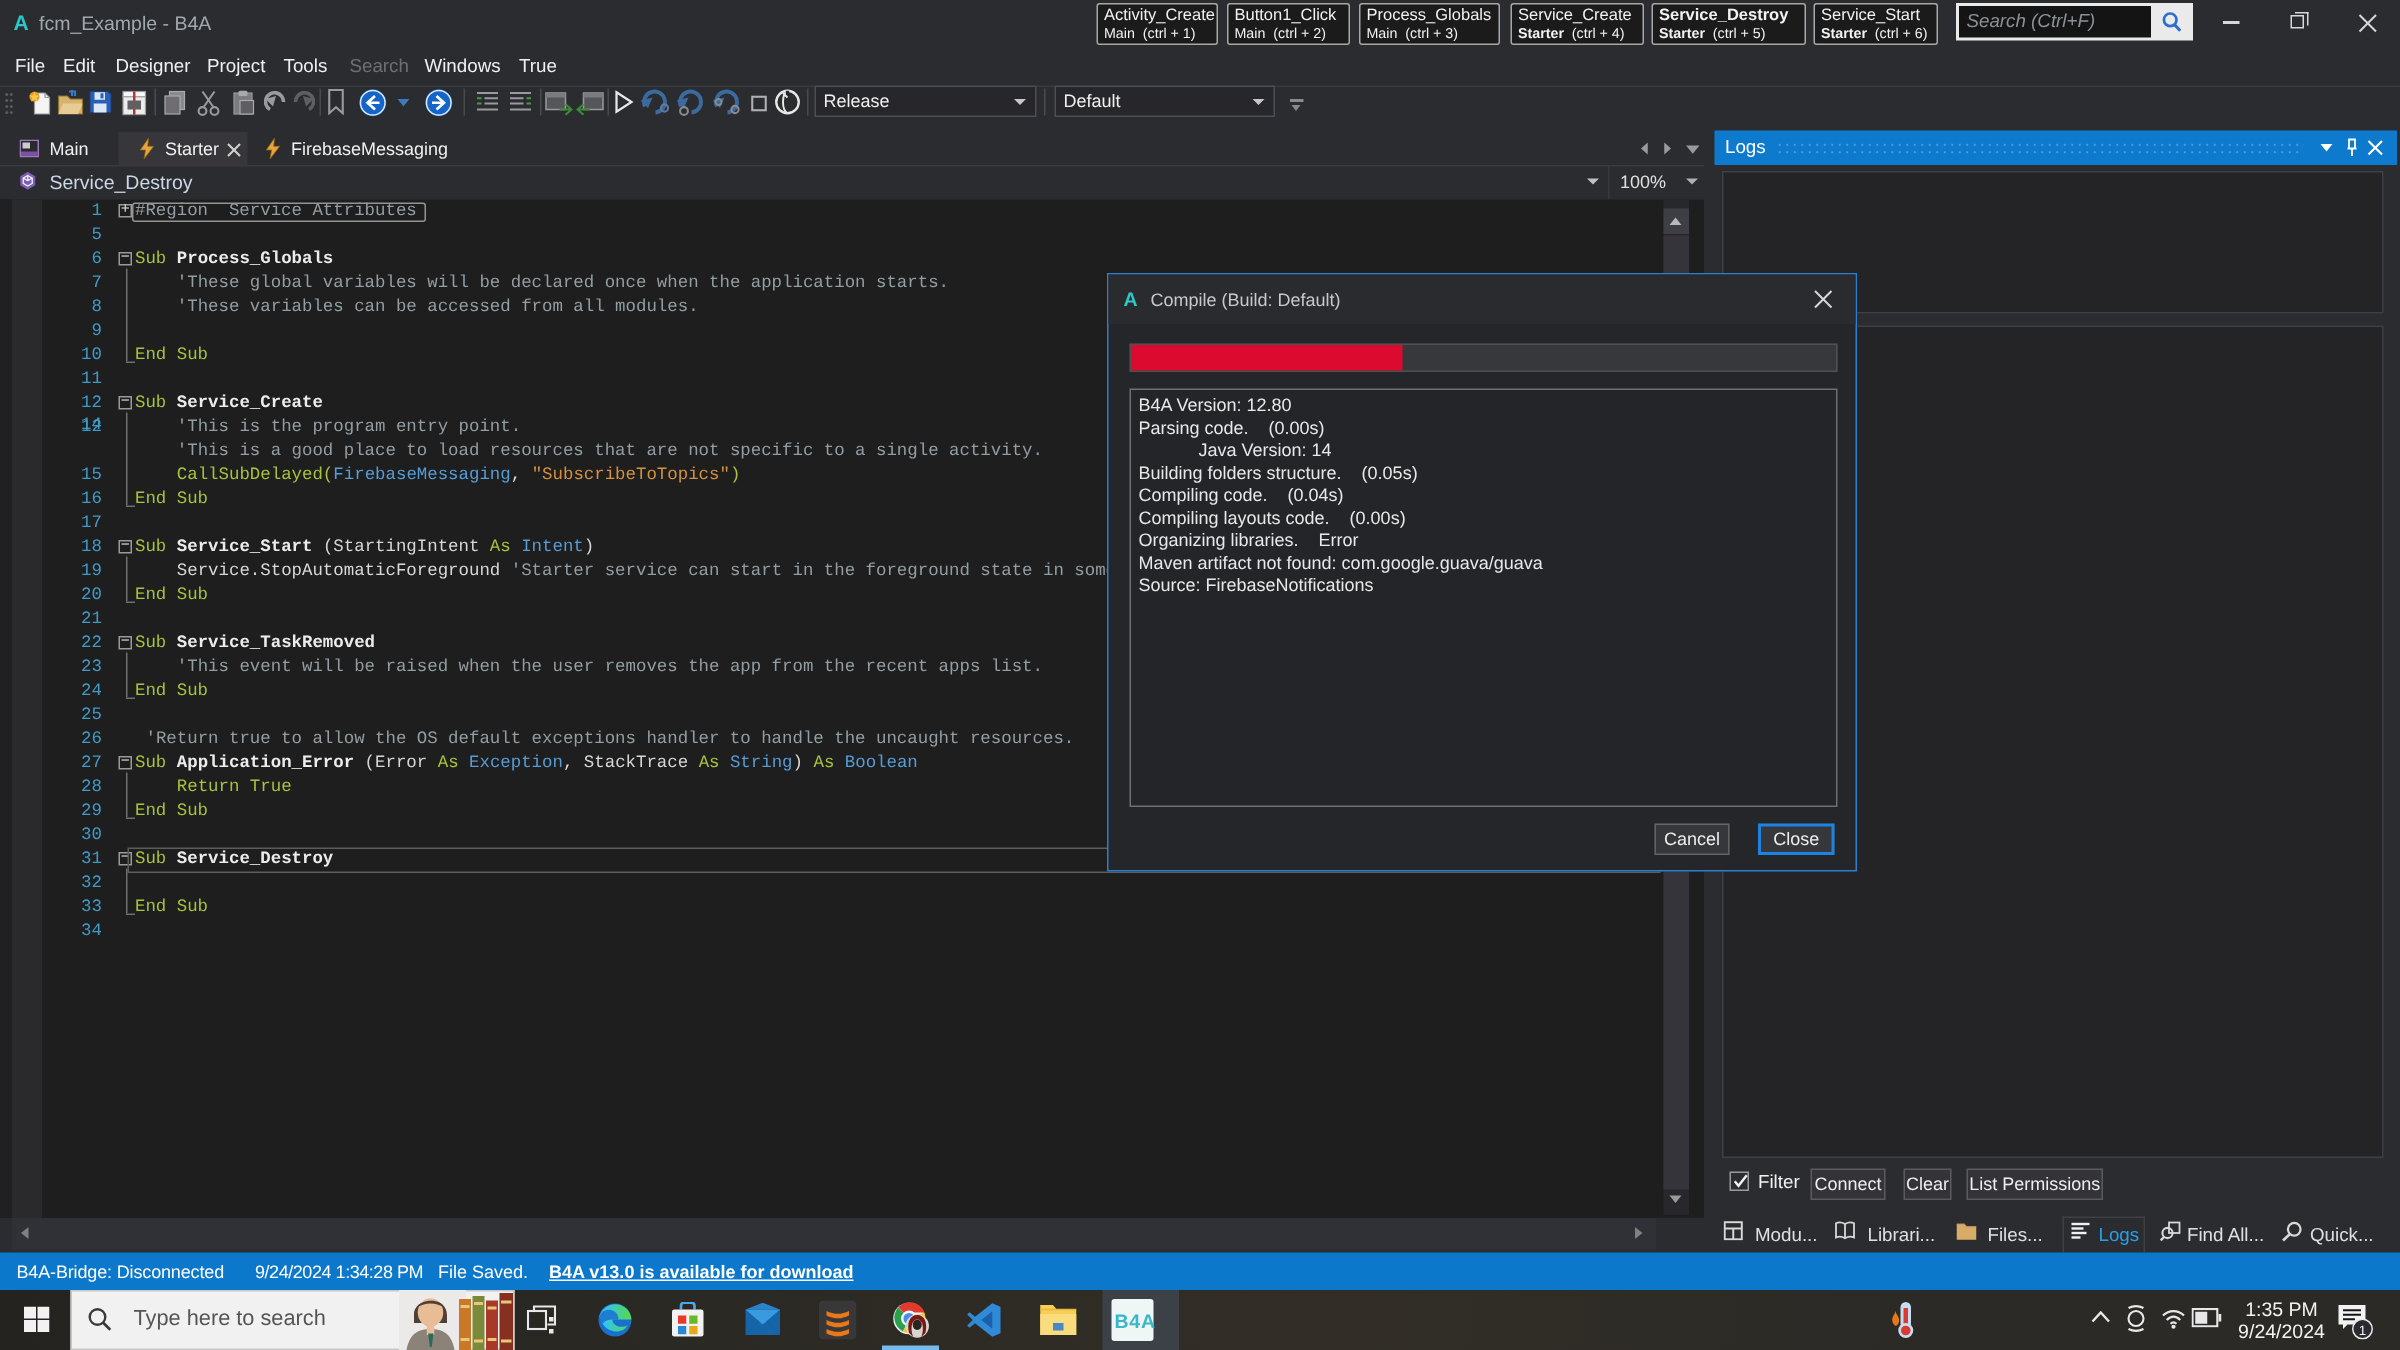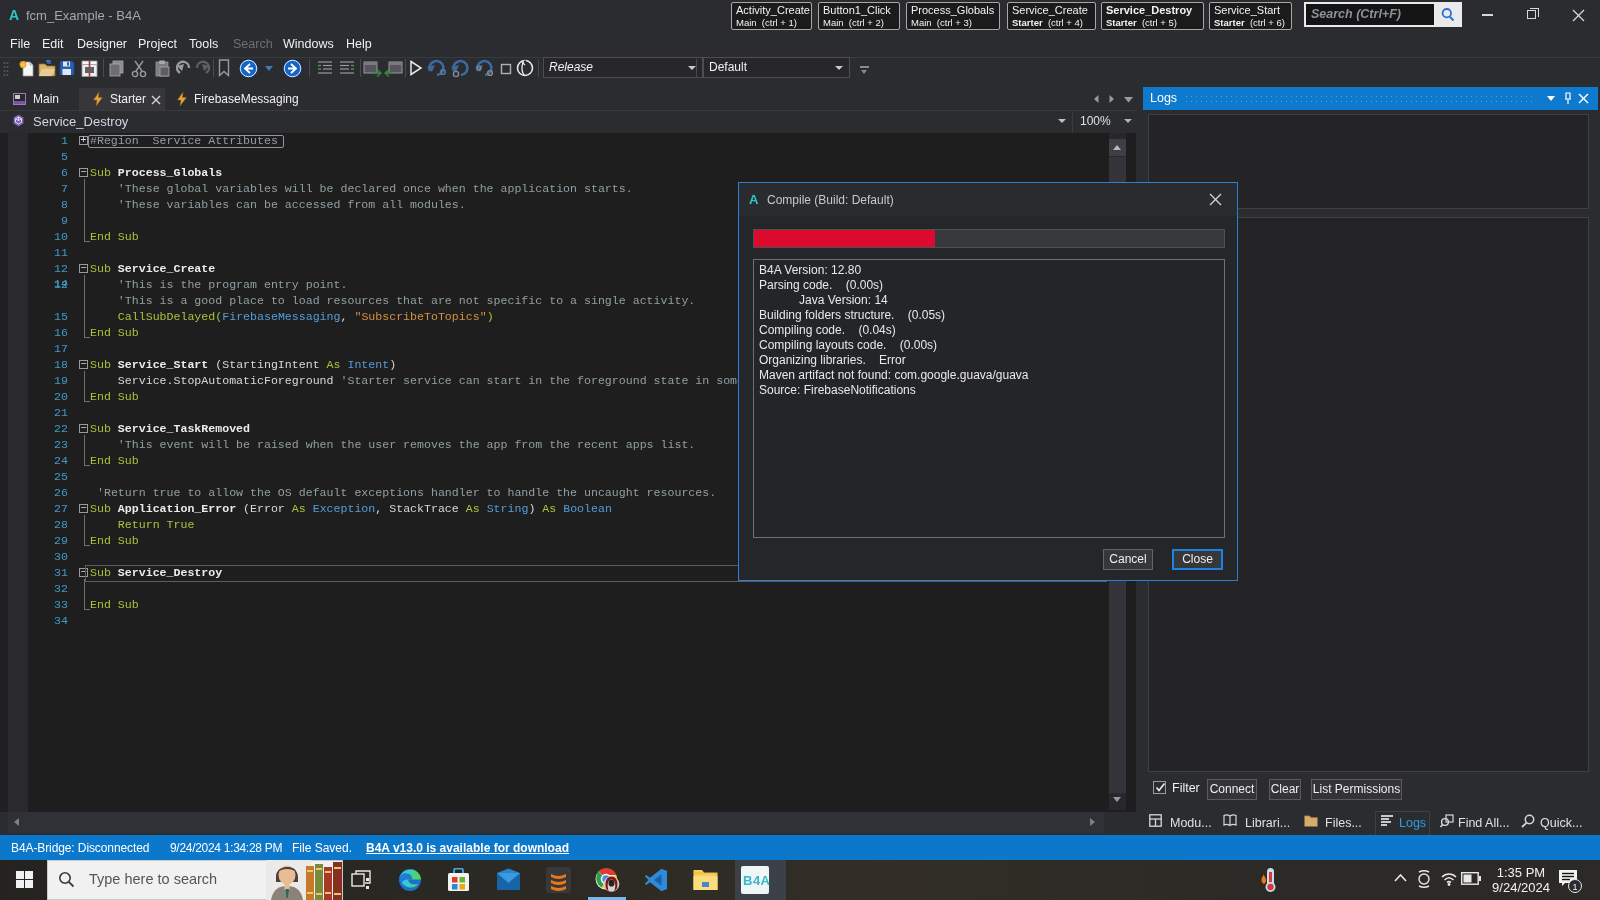--- a/index.html
+++ b/index.html
@@ -54,21 +54,21 @@
       <div class="t1" style="font-weight:bold;">Service_Destroy</div>
       <div class="t2"><b>Starter</b>&nbsp;&nbsp;(ctrl + 5)</div>
     </div>
   <div class="toptab" style="left:1209px;width:83px;">
       <div class="t1">Service_Start</div>
       <div class="t2"><b>Starter</b>&nbsp;&nbsp;(ctrl + 6)</div>
     </div>
 
   <div class="abs" style="left:1304px;top:2px;width:158px;height:25px;background:#eaeaea;"></div>
   <div class="abs" style="left:1306px;top:4px;width:128px;height:21px;background:#141414;"></div>
-  <div class="abs" style="left:1311px;top:7px;color:#8a9298;font-size:12.5px;font-style:italic;font-weight:bold;">Search (Ctrl+F)</div>
+  <div class="abs" style="left:1311px;top:7px;color:#8a9298;font-size:12.5px;font-style:italic;">Search (Ctrl+F)</div>
   <svg class="abs" style="left:1440px;top:7px;" width="16" height="16" viewBox="0 0 16 16">
       <circle cx="6.8" cy="6.2" r="4.2" fill="none" stroke="#2a6fd0" stroke-width="1.8"></circle>
       <line x1="9.8" y1="9.6" x2="13.5" y2="13.5" stroke="#2a6fd0" stroke-width="2"></line>
     </svg>
 
   <div class="abs" style="left:1482px;top:14px;width:11px;height:1.5px;background:#d8d8d8;"></div>
   <div class="abs" style="left:1527px;top:10px;width:9px;height:9px;border:1px solid #d8d8d8;"></div>
   <div class="abs" style="left:1530px;top:8px;width:9px;height:9px;border-top:1px solid #d8d8d8;border-right:1px solid #d8d8d8;"></div>
   <svg class="abs" style="left:1572px;top:9px;" width="13" height="13" viewBox="0 0 13 13">
       <line x1="1" y1="1" x2="12" y2="12" stroke="#d8d8d8" stroke-width="1.3"></line>
@@ -77,21 +77,21 @@
 
   <div class="abs" style="left:0;top:30px;width:1600px;height:27px;background:#2b2c2f;"></div>
   <div class="abs" style="left:0;top:37px;width:420px;height:16px;">
     <span class="abs menuitem" style="left:10px;">File</span>
       <span class="abs menuitem" style="left:42px;">Edit</span>
       <span class="abs menuitem" style="left:77px;">Designer</span>
       <span class="abs menuitem" style="left:138px;">Project</span>
       <span class="abs menuitem" style="left:189px;">Tools</span>
       <span class="abs menuitem" style="left:233px;color:#6f6f6f;">Search</span>
       <span class="abs menuitem" style="left:283px;">Windows</span>
-      <span class="abs menuitem" style="left:346px;">Help</span>
+      <span class="abs menuitem" style="left:346px;">True</span>
   </div>
 
   <div class="abs" style="left:0;top:57px;width:1600px;height:31px;background:#2b2c2f;border-top:1px solid #3a3a3d;"></div>
   <div id="toolbar-icons">
   <svg class="abs" style="left:3px;top:61px;" width="6" height="16" viewBox="0 0 6 16">
         <g fill="#5a5a5e">
           <circle cx="1.5" cy="2" r="1"></circle>
           <circle cx="4.5" cy="2" r="1"></circle>
           <circle cx="1.5" cy="6" r="1"></circle>
           <circle cx="4.5" cy="6" r="1"></circle>
@@ -229,21 +229,21 @@
       </svg>
   <div class="sep" style="left:103px;"></div>
       <div class="sep" style="left:213px;"></div>
       <div class="sep" style="left:309px;"></div>
       <div class="sep" style="left:360px;"></div>
       <div class="sep" style="left:405px;"></div>
       <div class="abs" style="left:860px;top:66px;width:9px;height:1.5px;background:#8a8a8e;"></div>
       <div class="abs" style="left:861px;top:70px;width:0;height:0;border-left:3.5px solid transparent;border-right:3.5px solid transparent;border-top:4px solid #8a8a8e;"></div>
   </div>
   <div class="sep" style="left:538px;"></div>
-  <div class="combo" style="left:543px;width:160px;font-style:italic;">Release<span class="arr"></span></div>
+  <div class="combo" style="left:543px;width:148px;">Release<span class="arr"></span></div>
   <div class="sep" style="left:696px;"></div>
   <div class="combo" style="left:703px;width:147px;">Default<span class="arr"></span></div>
 
   <div class="abs" style="left:0;top:88px;width:1136px;height:22px;background:#2b2c2f;"></div>
   <div class="abs" style="left:79px;top:88px;width:86px;height:22px;background:#37373b;"></div>
   <div class="doctab" style="left:33px;">Main</div>
   <div class="doctab" style="left:110px;">Starter</div>
   <div class="doctab" style="left:194px;">FirebaseMessaging</div>
 
   <svg class="abs" style="left:13px;top:93px;" width="13" height="12" viewBox="0 0 13 12">

